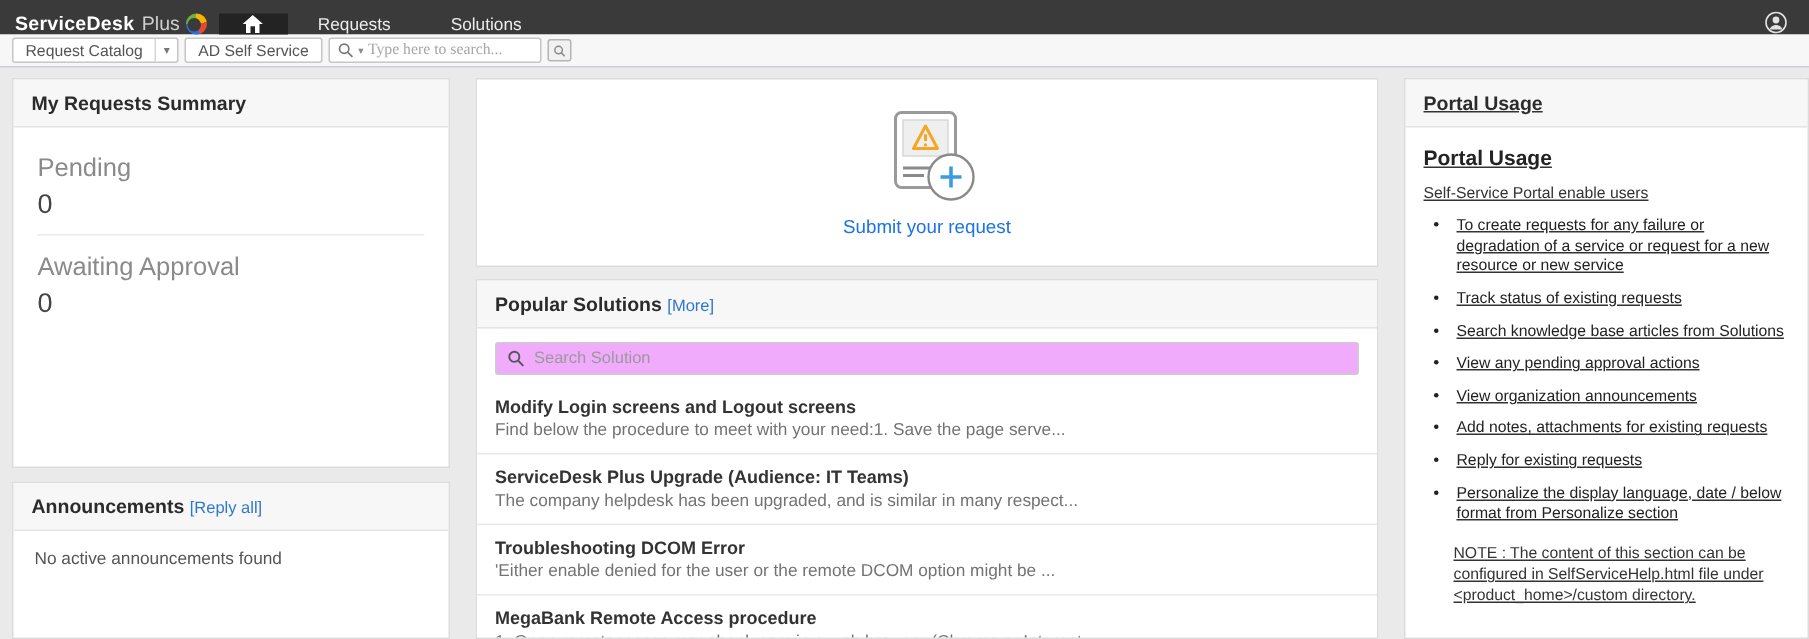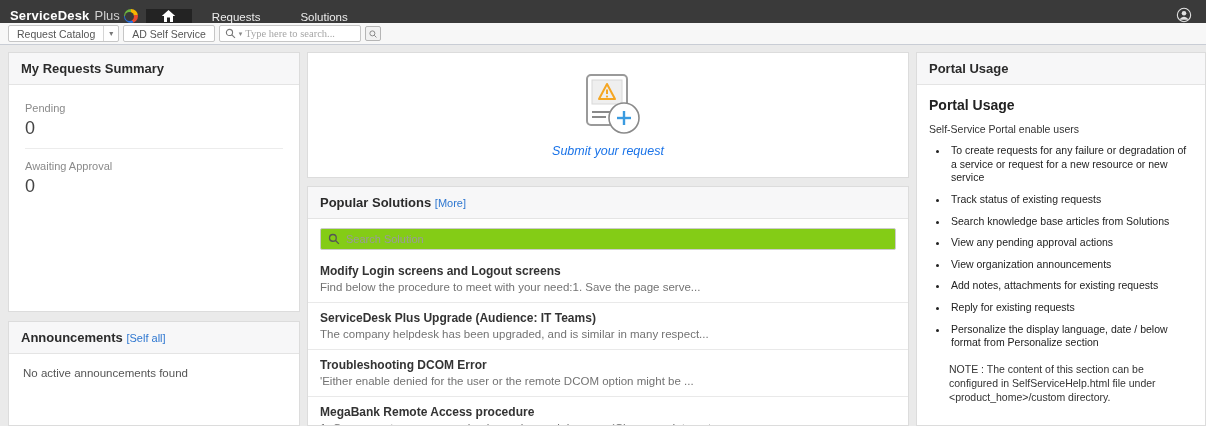--- a/index.html
+++ b/index.html
@@ -30,44 +30,44 @@
   .tb-caret { border-left:1px solid #d5d5d5; padding:0 5px; font-size:8px; color:#777; height:100%; display:flex; align-items:center; }
   .tb-search { height:17px; width:142px; background:#fff; border:1px solid #c6c6c6; border-radius:2px;
     display:flex; align-items:center; padding:0 5px; gap:3px; }
   .tb-search input { border:none; outline:none; flex:1; font-size:10.5px; color:#555; width:90px;
     font-family:Liberation Serif, serif; background:transparent; }
   .tb-search input::placeholder { color:#a6a6a6; }
   .caret-sm { font-size:7px; color:#888; }
   .adv-icon { width:16px; height:15px; border:1px solid #b5b5b5; border-radius:2px; background:#f1f1f1;
     display:flex; align-items:center; justify-content:center; cursor:pointer; }
   
-  .content { display:flex; gap:7px; padding:7px 0 0 8px; height:381px; }
+  .content { display:flex; gap:17px; padding:7px 0 0 8px; height:381px; }
   .col-left  { width:292px; display:flex; flex-direction:column; gap:9px; }
   .col-center{ width:602px; display:flex; flex-direction:column; gap:8px; }
-  .col-right { flex:1; }
+  .col-right { flex:1;text-decoration:underline; }
   .panel { background:#fff; border:1px solid #dcdcdc; overflow:hidden; }
   .panel-hd { background:#f7f7f8; border-bottom:1px solid #e4e4e4; padding:8px 12px;
     font-size:13px; font-weight:bold; color:#2b2b2b; }
   .hd-link { color:#2e77d0; font-weight:normal; font-size:11px; cursor:pointer; }
   
   .summary-panel { height:260px; }
   .summary-body { padding:6px 16px; }
   .sum-item { padding:11px 0 9px; }
   .sum-item + .sum-item { border-top:1px solid #ececec; }
-  .sum-label { color:#8a8a8a; font-size:11px; margin-bottom:4px; }
+  .sum-label { color:#8a8a8a; font-size:17px; margin-bottom:4px; }
   .sum-value { color:#444; font-size:18px; }
   .ann-panel { flex:1; }
   .ann-body { padding:13px 14px; font-size:11.5px; color:#555; }
   
   .submit-card { height:126px; display:flex; flex-direction:column; align-items:center; justify-content:center; }
-  .submit-link { color:#1a73e8; font-size:12.5px; margin-top:6px; cursor:pointer;font-style:italic; }
+  .submit-link { color:#1a73e8; font-size:12.5px; margin-top:6px; cursor:pointer; }
   .sol-panel { flex:1; display:flex; flex-direction:column; }
   .sol-search-row { padding:9px 12px 6px; }
   .sol-search { height:22px; border:1px solid #ccc; border-radius:2px; display:flex; align-items:center;
-    padding:0 7px; gap:6px; background:#84cc16; }
+    padding:0 7px; gap:6px; background:#f0abfc; }
   .sol-search input { border:none; outline:none; flex:1; font-size:11px; color:#555;
     font-family:"Liberation Sans",sans-serif; background:transparent; }
   .sol-search input::placeholder { color:#9a9a9a; }
   .sol-item { padding:8px 12px 9px; border-bottom:1px solid #e9e9e9; cursor:pointer; }
   .sol-title { font-weight:bold; font-size:12px; color:#333; margin-bottom:3px; white-space:nowrap; overflow:hidden; }
   .sol-desc { font-size:11.5px; color:#737373; white-space:nowrap; overflow:hidden; }
   
   .right-panel { height:100%; display:flex; flex-direction:column; }
   .right-body { padding:10px 12px; overflow:hidden; }
   .video-banner { background:#dceafb; border-radius:2px; padding:5px 10px; display:flex; align-items:center;
@@ -142,21 +142,21 @@
         <div class="sum-item">
           <div class="sum-label">Awaiting Approval</div>
           <div class="sum-value">0</div>
         </div>
       </div>
     </div>
 
     <div class="panel ann-panel">
       <div class="panel-hd">
         <span>Announcements</span>
-        <span class="hd-link">[</span><span class="hd-link">Self all</span><span class="hd-link">]</span>
+        <span class="hd-link">[</span><span class="hd-link">Reply all</span><span class="hd-link">]</span>
       </div>
       <div class="ann-body">No active announcements found</div>
     </div>
   </div>
 
   <div class="col-center">
     <div class="panel submit-card">
       <svg width="78" height="66" viewBox="0 0 78 66">
         <rect x="18" y="3" width="40" height="50" rx="4" fill="#ffffff" stroke="#9a9a9a" stroke-width="2"></rect>
         <rect x="23" y="8" width="30" height="24" fill="#efefef" stroke="#d8d8d8"></rect>

